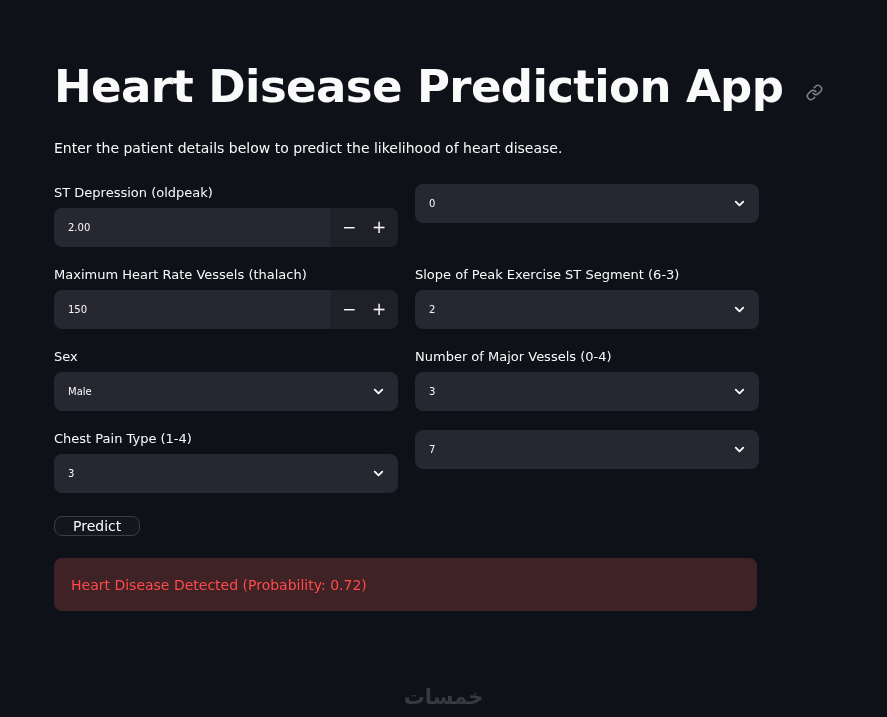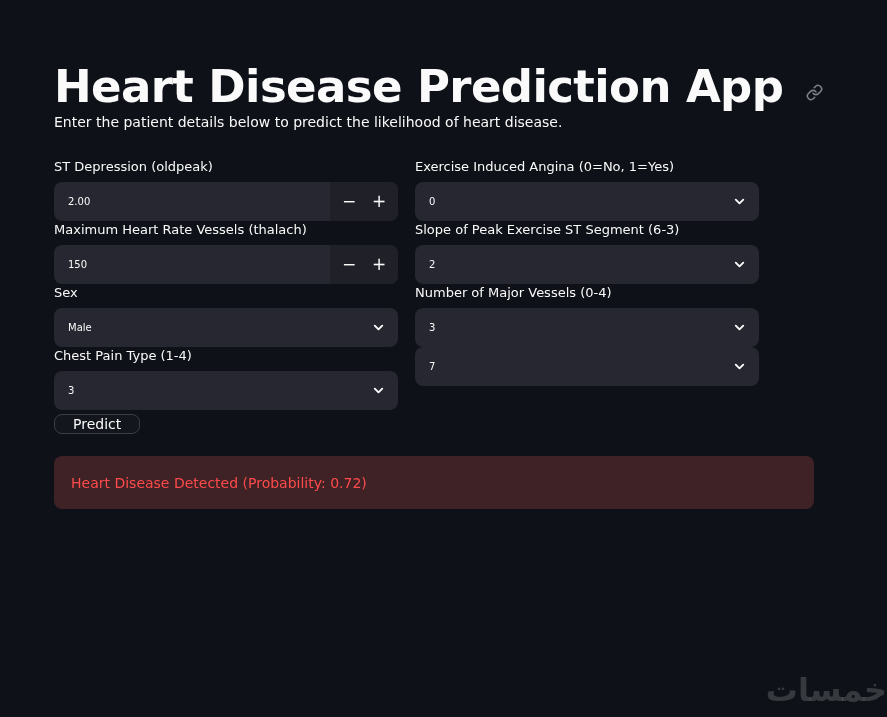--- a/index.html
+++ b/index.html
@@ -39,34 +39,35 @@
     align-items: center;
     justify-content: center;
     width: 18px;
     height: 18px;
     margin-top: 12px;
     opacity: 0.65;
   }
   .anchor-icon svg { display: block; }
 
   .subtitle {
+    margin-top: 26px;
     font-size: 14px;
     line-height: 1.5;
     color: #fafafa;
   }
 
   
   .form-grid {
     margin-top: 25px;
     display: grid;
     grid-template-columns: 344px 344px;
     column-gap: 17px;
     row-gap: 0px;
   }
-  .field { }
+  .field { margin-bottom: 19px; }
   .field-label {
     font-size: 13px;
     line-height: 1.4;
     color: #fafafa;
     margin-bottom: 6px;
     white-space: nowrap;
   }
 
   .control {
     position: relative;
@@ -138,41 +139,41 @@
   
   .result-heading {
     margin-top: 36px;
     font-size: 27px;
     font-weight: 700;
     letter-spacing: -0.3px;
     color: #fafafa;
   }
   .alert-box {
     margin-top: 22px;
-    width: 760px;
+    width: 703px;
     height: 53px;
     background: #3f2226;
     border-radius: 8px;
     display: flex;
     align-items: center;
     padding: 0 17px;
   }
   .alert-text {
     font-size: 14px;
     color: #ff4b4b;
   }
 
   
   .watermark {
     position: absolute;
     left: 0;
     right: 0;
     bottom: 8px;
-    text-align: right;
-    font-size: 32px;
+    text-align: center;
+    font-size: 21px;
     font-weight: 700;
     color: rgba(255,255,255,0.17);
     letter-spacing: 1px;
     pointer-events: none;
   }
 </style>
 </head>
 <body>
 
 <div class="app">
@@ -196,21 +197,20 @@
       <div class="control">
         <span class="value">2.00</span>
         <span class="stepper-group">
           <span class="stepper-btn">−</span>
           <span class="stepper-btn">+</span>
         </span>
       </div>
     </div>
 
     <div class="field">
-      <div class="field-label">Exercise Induced Angina (0=No, 1=Yes)</div>
       <div class="control">
         <span class="value">0</span>
         <span class="chevron">
           <svg width="15" height="15" viewBox="0 0 24 24" fill="none" stroke="#fafafa" stroke-width="3" stroke-linecap="round" stroke-linejoin="round">
               <polyline points="6 9 12 15 18 9"></polyline>
             </svg>
         </span>
       </div>
     </div>
 

